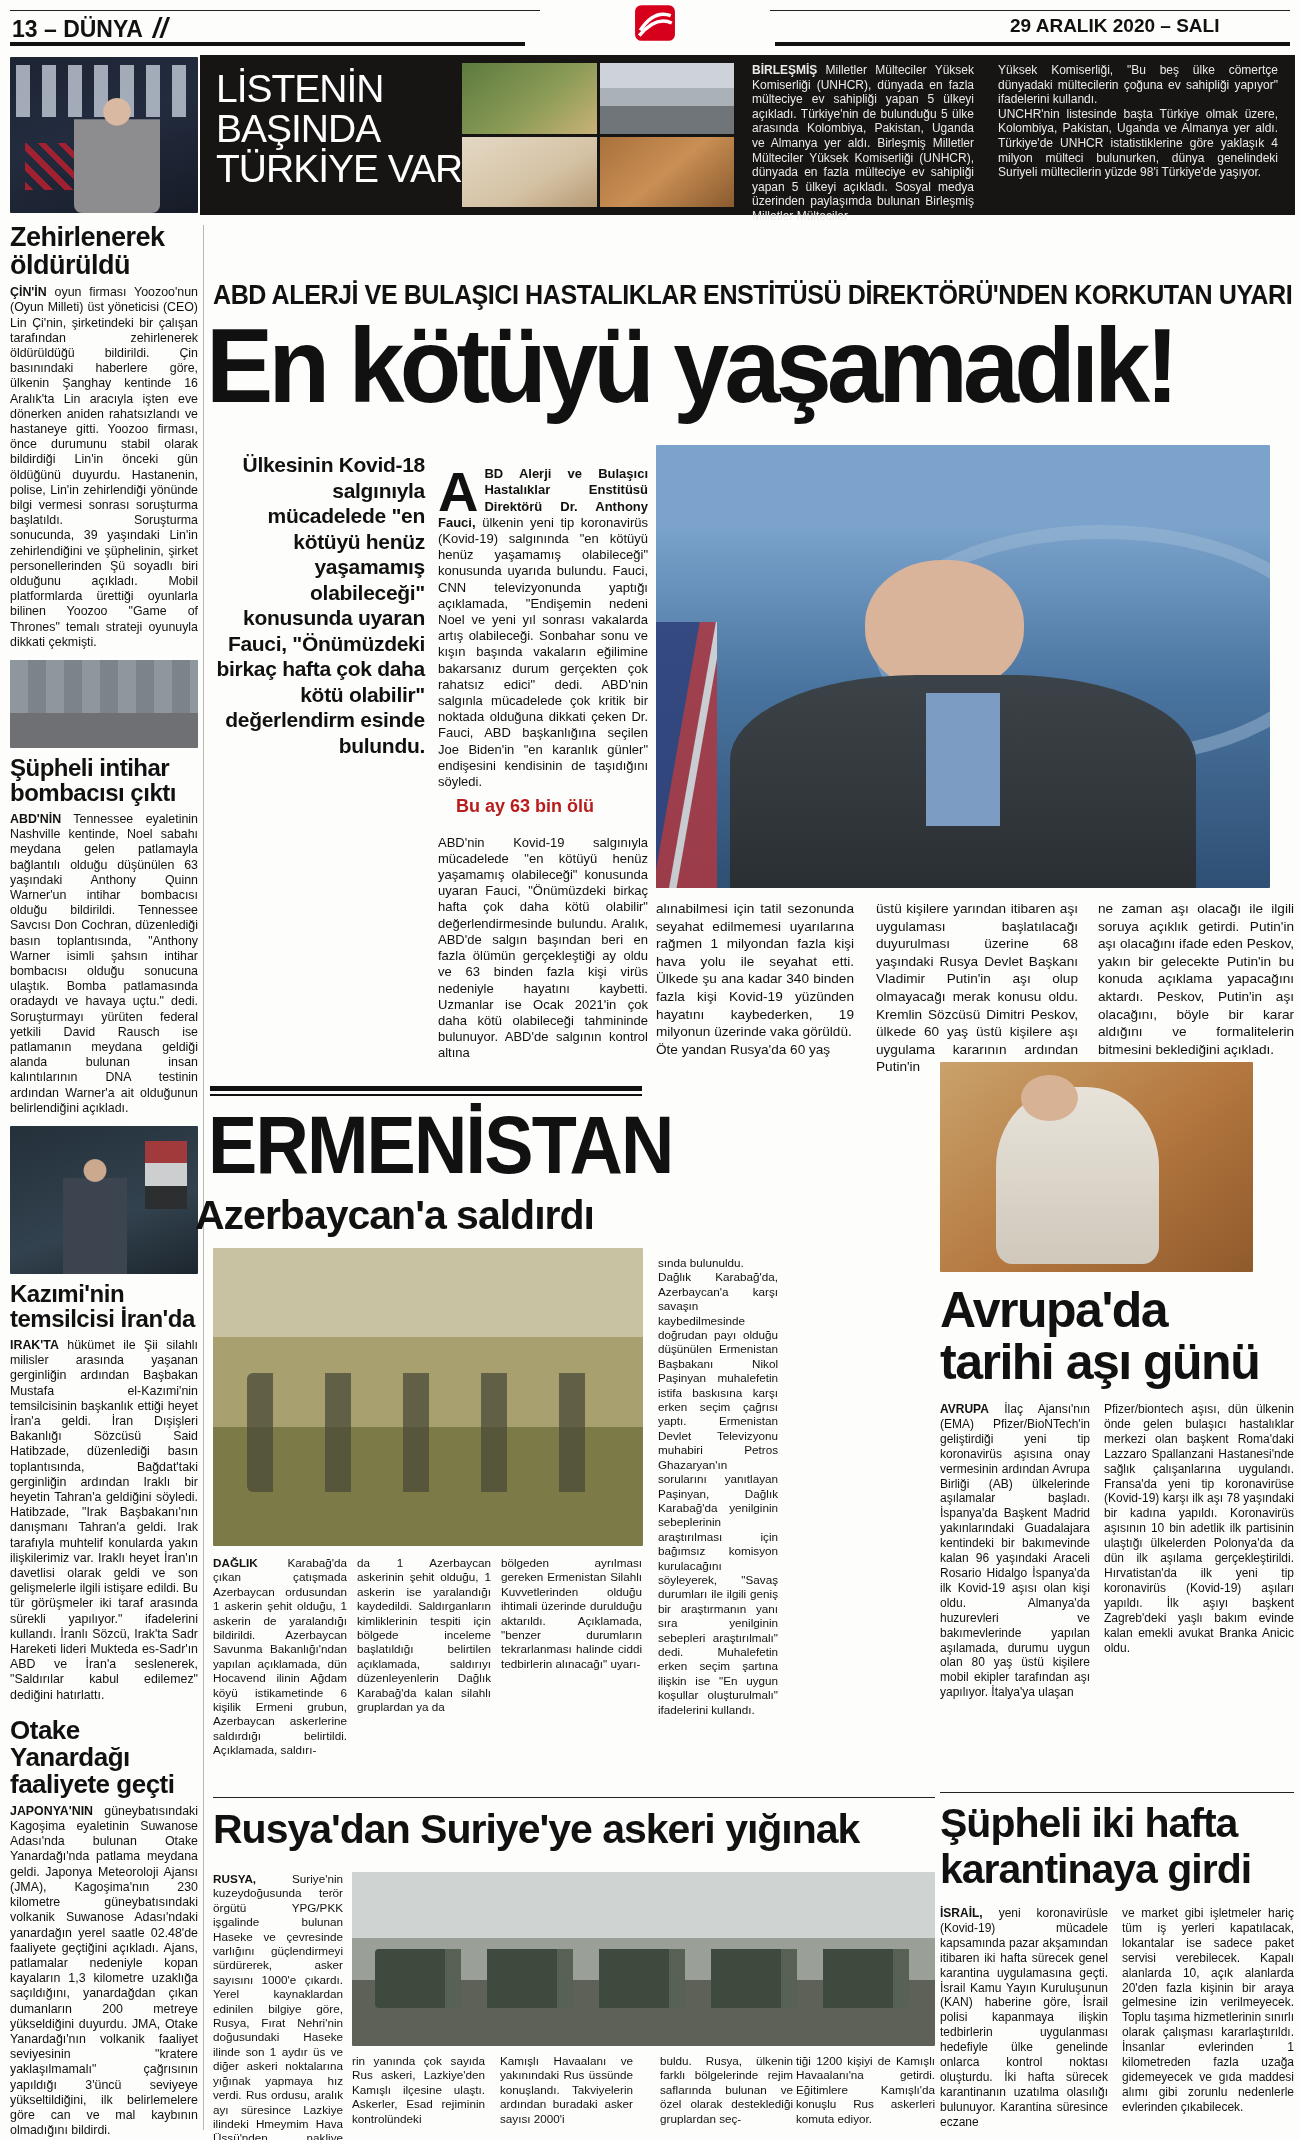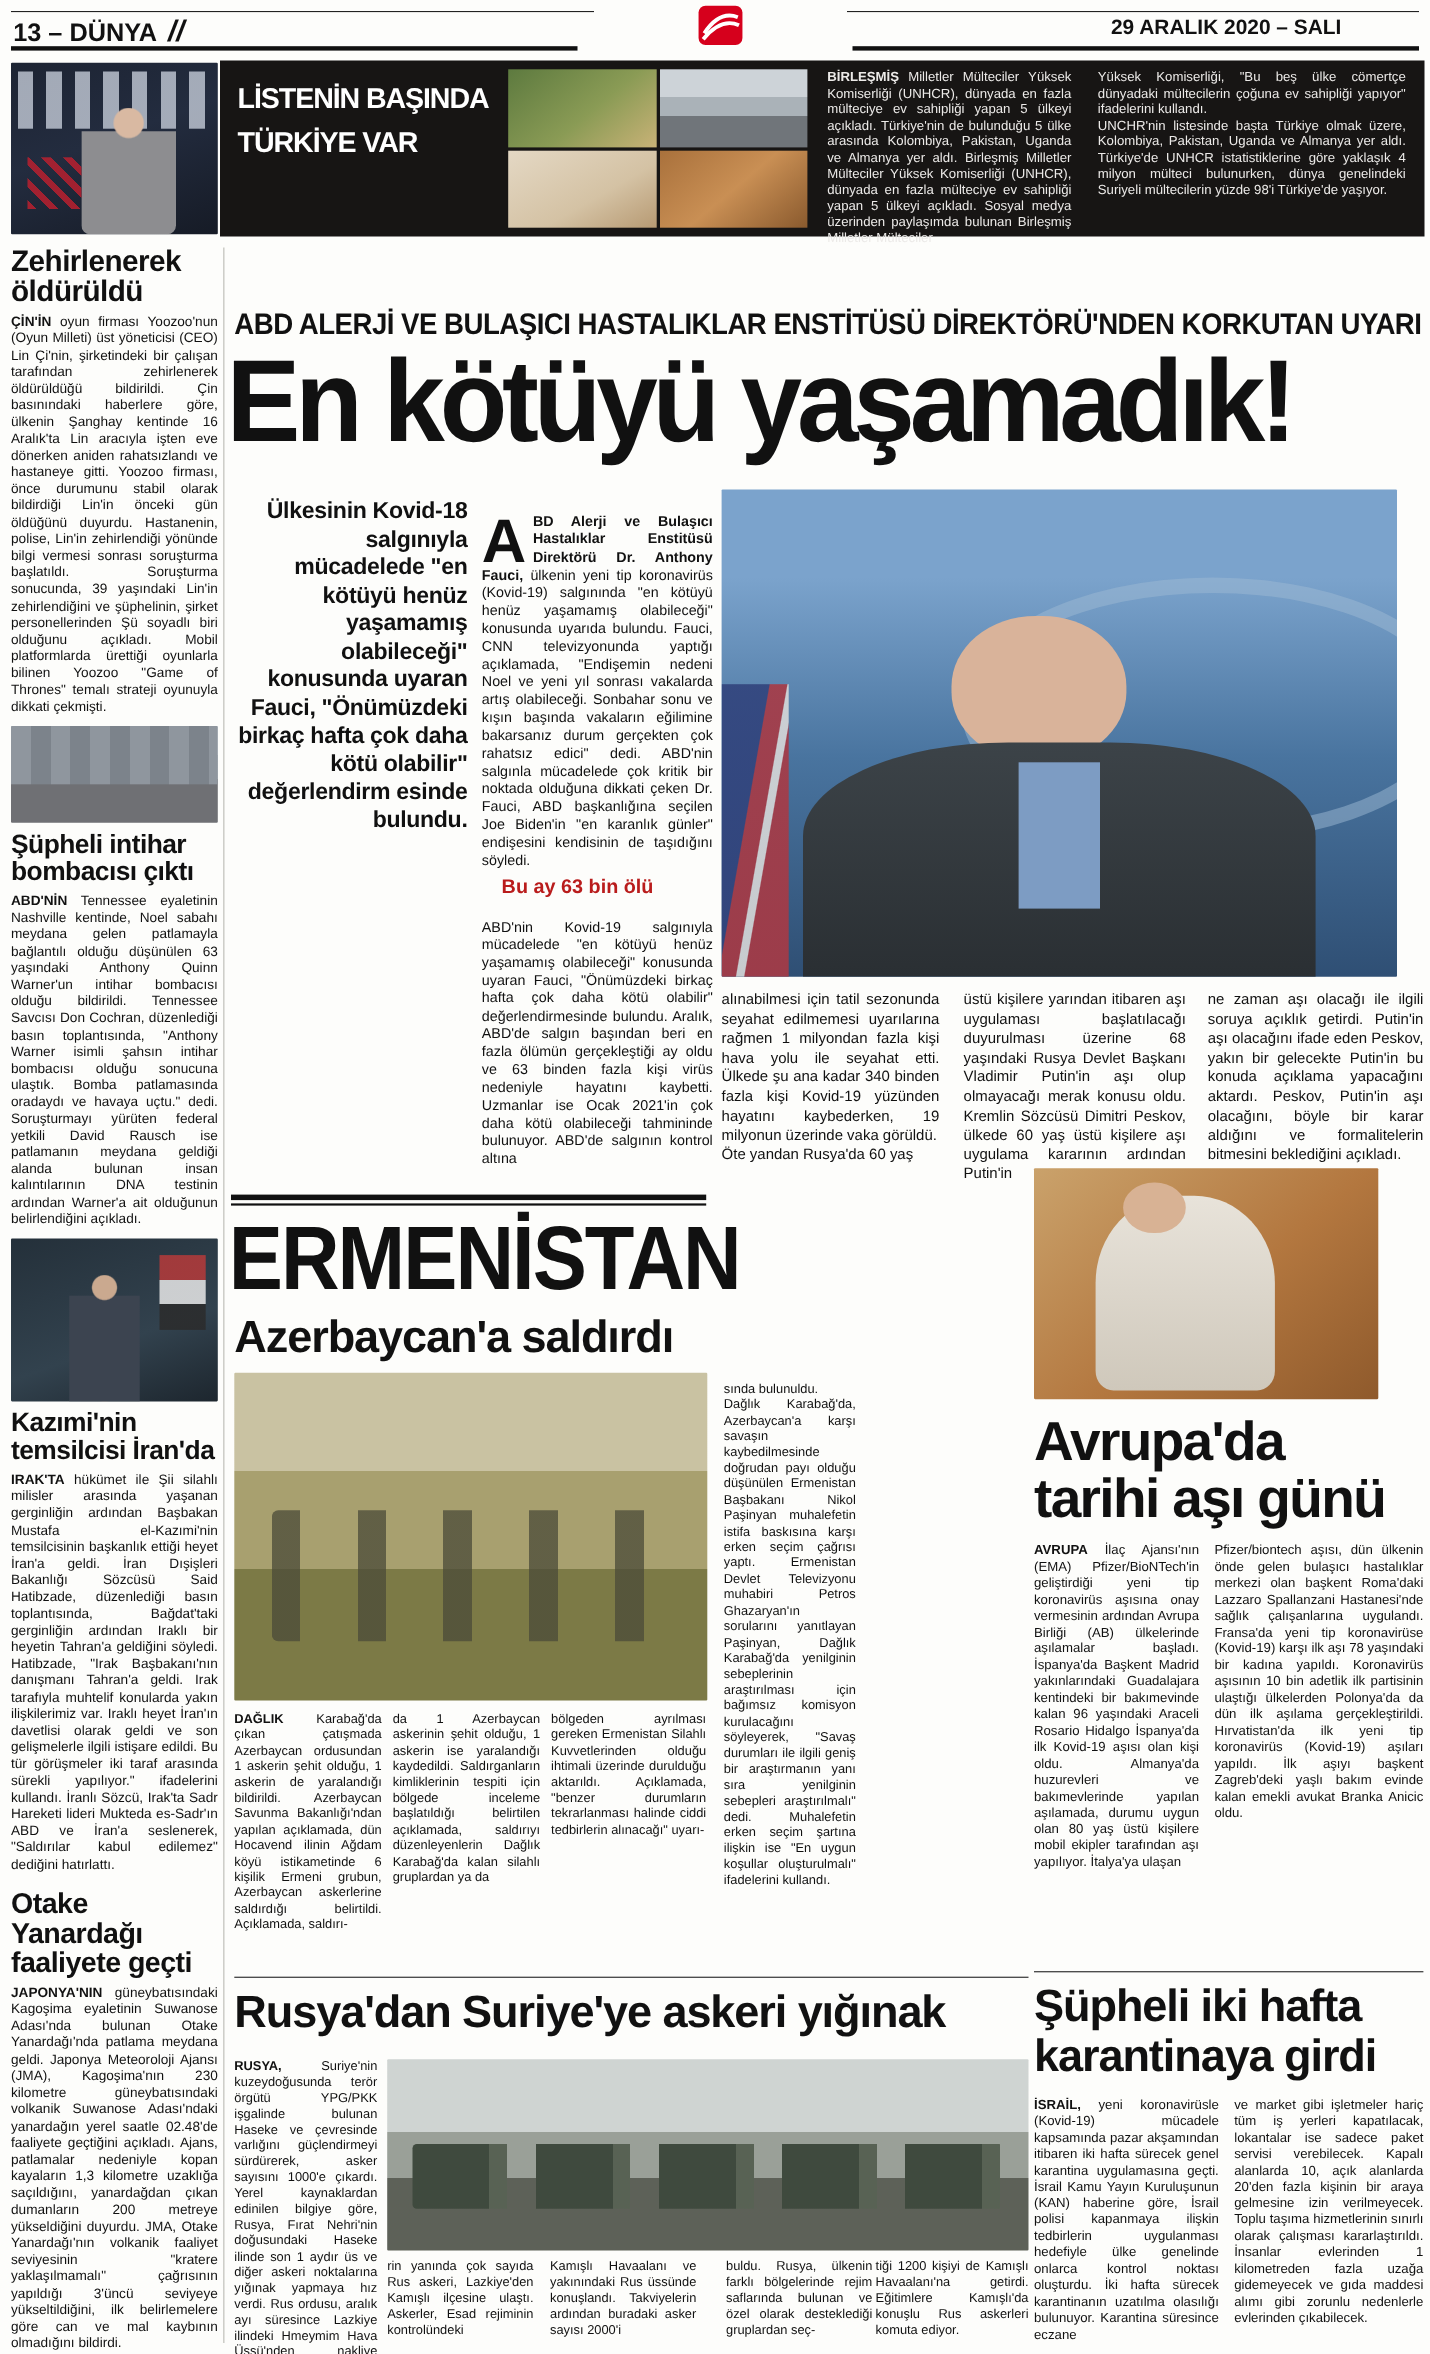--- a/index.html
+++ b/index.html
@@ -58,21 +58,21 @@
      background:repeating-linear-gradient(90deg,#4a4a38 0 26px,transparent 26px 78px);opacity:.75;border-radius:6px;}
   .ph-convoy{background:linear-gradient(180deg,#cfd4d2 0 38%,#9aa098 38% 62%,#5d6158 62%);}
   .ph-convoy .trk{position:absolute;bottom:22%;left:4%;width:92%;height:34%;
      background:repeating-linear-gradient(90deg,#3f4a3e 0 70px,#586254 70px 86px,transparent 86px 112px);border-radius:4px;}
   .ph-vax{background:linear-gradient(140deg,#caa26b,#b3773f 55%,#8f5a2c);}
   .ph-vax .ppe{position:absolute;left:18%;top:12%;width:52%;height:84%;border-radius:45% 45% 10% 10%;
      background:linear-gradient(180deg,#e8e3da,#cfc8bb);}
   .ph-vax .hd{position:absolute;left:26%;top:6%;width:18%;height:22%;border-radius:50%;background:#d8b294;}
   
   .panel{background:#171514;color:#f4f3f1;}
-  .panel-title{color:#fff;font-weight:700;font-size:26px;line-height:40px;letter-spacing:-1px;}
+  .panel-title{color:#fff;font-weight:400;font-size:39px;line-height:40px;letter-spacing:-1px;}
   .panel-text{font-size:12px;line-height:14.6px;color:#eceae8;}
   
   .kicker{font-size:27px;font-weight:800;letter-spacing:-0.5px;white-space:nowrap;}
   .bighead{font-size:106px;font-weight:900;letter-spacing:-5px;line-height:1;white-space:nowrap;}
   .squeeze{display:inline-block;transform-origin:left center;}
   .standfirst{font-size:21px;line-height:25.5px;font-weight:700;text-align:right;letter-spacing:-0.3px;}
   .mainbody{font-size:13px;line-height:16.2px;}
   .dropcap{float:left;font-size:56px;line-height:44px;font-weight:800;padding:4px 6px 0 0;}
   .subhead{color:#b91c1c;font-size:18px;font-weight:800;margin:8px 0 4px 18px;}
   .contcol{font-size:13.6px;line-height:17.6px;}
@@ -182,21 +182,21 @@
 
   <div class="abs contcol jtext" style="left:656px;top:900px;width:198px;">alınabilmesi için tatil sezonunda seyahat edilmemesi uyarılarına rağmen 1 milyondan fazla kişi hava yolu ile seyahat etti.  Ülkede şu ana kadar 340 binden fazla kişi Kovid-19 yüzünden hayatını kaybederken, 19 milyonun üzerinde vaka görüldü.
 Öte yandan Rusya'da 60 yaş</div>
   <div class="abs contcol jtext" style="left:876px;top:900px;width:202px;">üstü kişilere yarından itibaren aşı uygulaması başlatılacağı duyurulması üzerine 68 yaşındaki Rusya Devlet Başkanı Vladimir Putin'in aşı olup olmayacağı merak konusu oldu. Kremlin Sözcüsü Dimitri Peskov, ülkede 60 yaş üstü kişilere aşı uygulama kararının ardından Putin'in</div>
   <div class="abs contcol jtext" style="left:1098px;top:900px;width:196px;">ne zaman aşı olacağı ile ilgili soruya açıklık getirdi. Putin'in aşı olacağını ifade eden Peskov, yakın bir gelecekte Putin'in bu konuda açıklama yapacağını aktardı. Peskov, Putin'in aşı olacağını, böyle bir karar aldığını ve formalitelerin bitmesini beklediğini açıkladı.</div>
 
   <div class="abs dbl" style="left:210px;top:1086px;width:432px;"></div>
   <div class="abs h-armenia1" style="left:208px;top:1104px;">
     <span class="squeeze" style="transform:scaleX(0.9);">ERMENİSTAN</span>
   </div>
-  <div class="abs h-armenia2" style="left:213px;top:1192px;">Azerbaycan'a saldırdı</div>
+  <div class="abs h-armenia2" style="left:195px;top:1192px;">Azerbaycan'a saldırdı</div>
 
   <div class="photo ph-war" style="left:213px;top:1248px;width:430px;height:298px;">
     <div class="sold"></div>
   </div>
 
   <div class="abs capcol jtext" style="left:213px;top:1556px;width:134px;"><b class="lead">DAĞLIK</b><span> Karabağ'da çıkan çatışmada Azerbaycan ordusundan 1 askerin şehit olduğu, 1 askerin de yaralandığı bildirildi.  Azerbaycan Savunma Bakanlığı'ndan yapılan açıklamada, dün Hocavend ilinin Ağdam köyü istikametinde 6 kişilik Ermeni grubun, Azerbaycan askerlerine saldırdığı belirtildi. Açıklamada, saldırı-</span></div>
   <div class="abs capcol jtext" style="left:357px;top:1556px;width:134px;">da 1 Azerbaycan askerinin şehit olduğu, 1 askerin ise yaralandığı kaydedildi. Saldırganların kimliklerinin tespiti için bölgede inceleme başlatıldığı belirtilen açıklamada, saldırıyı düzenleyenlerin Dağlık Karabağ'da kalan silahlı gruplardan ya da</div>
   <div class="abs capcol jtext" style="left:501px;top:1556px;width:141px;">bölgeden ayrılması gereken Ermenistan Silahlı Kuvvetlerinden olduğu ihtimali üzerinde durulduğu aktarıldı. Açıklamada, "benzer durumların tekrarlanması halinde ciddi tedbirlerin alınacağı" uyarı-</div>
 
   <div class="abs sidecol jtext" style="left:658px;top:1256px;width:120px;height:538px;">sında bulunuldu.

